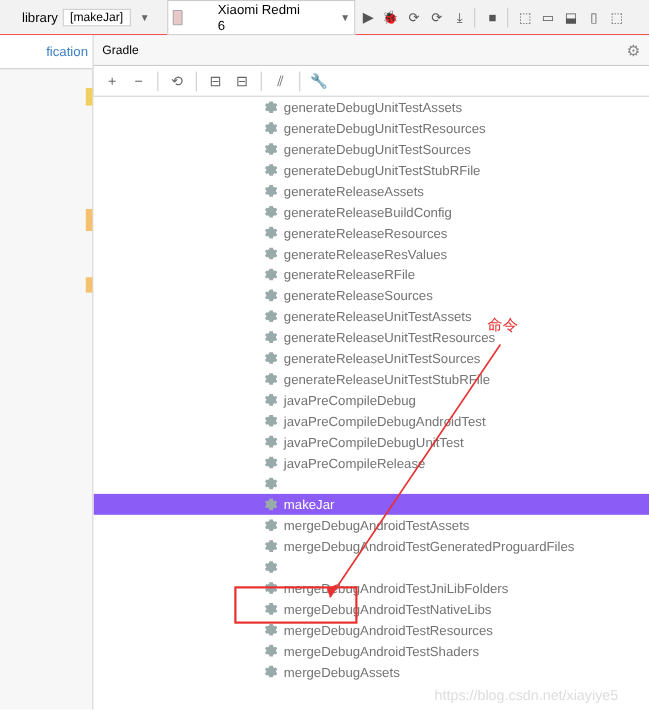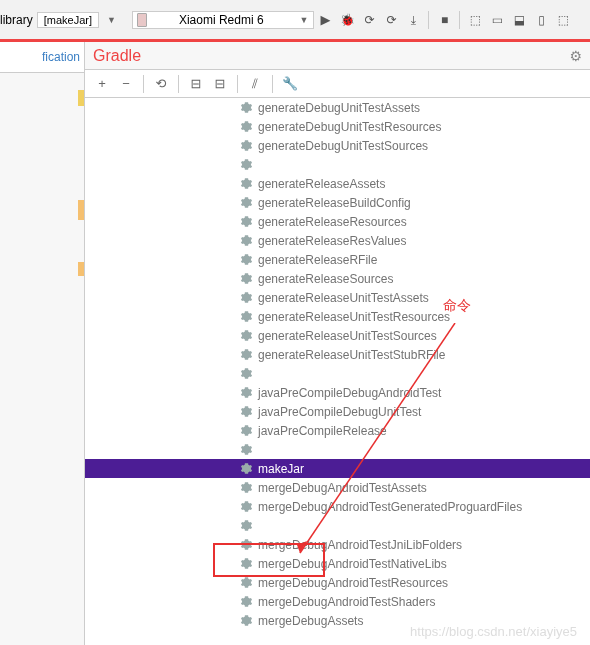--- a/index.html
+++ b/index.html
@@ -1,57 +1,57 @@
 <!DOCTYPE html>
 <html><head>
   <meta charset="utf-8">
   <style>
     * { margin: 0; padding: 0; box-sizing: border-box; }
     body { font-family: "Segoe UI", Arial, sans-serif; font-size: 12px; background: #fff; width: 590px; height: 645px; overflow: hidden; position: relative; }
     
-    .top-toolbar { height: 42px; border-bottom: 3px solid #ef4444; display: flex; align-items: center; padding: 0 0; background: #f2f2f2; }
+    .top-toolbar { height: 32px; border-bottom: 1px solid #ef4444; display: flex; align-items: center; padding: 0 20px; background: #f2f2f2; }
     .top-toolbar .config-label { background: #fff; border: 1px solid #ccc; padding: 1px 6px; margin-left: 4px; font-size: 11px; }
     .top-toolbar .device-dropdown { margin-left: 16px; display: flex; align-items: center; border: 1px solid #ccc; padding: 1px 4px; background: #fff; gap: 28px; }
     .top-toolbar .device-dropdown .mini-icon { width: 10px; height: 14px; background: #e8c8c8; border: 1px solid #aaa; border-radius: 1px; margin-right: 4px; }
     .top-toolbar .chev { font-size: 9px; color: #666; margin-left: 8px; }
     .top-toolbar .tb-icon { width: 20px; height: 20px; display: inline-flex; align-items: center; justify-content: center; margin-left: 2px; color: #555; }
     .top-toolbar .sep { width: 1px; height: 18px; background: #ccc; margin: 0 4px; }
     .play-icon { color: #4a9e4a; font-size: 13px; }
     .bug-icon { color: #5a8e5a; }
     
     .main-row { display: flex; height: calc(100% - 26px); }
     .left-sidebar { width: 85px; border-right: 1px solid #ccc; background: #f7f7f7; position: relative; }
     .left-sidebar .notif-label { color: #3b7fc4; font-size: 12px; padding: 8px 4px; text-align: right; border-bottom: 1px solid #ccc; background: #fff; }
     .left-sidebar .yellow-strip { position: absolute; right: 0; top: 48px; width: 6px; height: 16px; background: #f0d060; }
     .left-sidebar .orange-strip1 { position: absolute; right: 0; top: 158px; width: 6px; height: 20px; background: #f5c070; }
     .left-sidebar .orange-strip2 { position: absolute; right: 0; top: 220px; width: 6px; height: 14px; background: #f5c070; }
     
     .gradle-panel { flex: 1; display: flex; flex-direction: column; }
     .panel-header { height: 28px; border-bottom: 1px solid #ccc; display: flex; align-items: center; padding: 0 8px; background: #f7f7f7; justify-content: space-between; }
-    .panel-header .title { font-size: 16px; color: #ef4444; }
+    .panel-header .title { font-size: 11px; color: #000000; }
     .panel-header .gear { color: #888; font-size: 14px; }
     
     .panel-toolbar { height: 28px; border-bottom: 1px solid #ccc; display: flex; align-items: center; padding: 0 6px; background: #fff; gap: 2px; }
     .panel-toolbar .ptb-btn { width: 22px; height: 22px; display: inline-flex; align-items: center; justify-content: center; color: #666; font-size: 13px; cursor: pointer; }
     .panel-toolbar .ptb-sep { width: 1px; height: 18px; background: #ccc; margin: 0 4px; }
     
     .task-tree { flex: 1; overflow: hidden; background: #fff; position: relative; }
     .task-item { display: flex; align-items: center; height: 19px; padding-left: 155px; cursor: pointer; white-space: nowrap; }
-    .task-item.selected { background: #4c1d95; color: #fff; }
+    .task-item.selected { background: #8b5cf6; color: #fff; }
     .gear-icon { width: 13px; height: 13px; margin-right: 5px; display: inline-flex; align-items: center; justify-content: center; flex-shrink: 0; }
     .gear-icon svg { width: 13px; height: 13px; }
     .task-label { font-size: 12px; color: #737373; }
     .selected .task-label { color: #fff; }
     
     .annotation { position: absolute; color: #e83030; font-size: 14px; pointer-events: none; z-index: 10; }
     .annotation-text { position: absolute; left: 358px; top: 198px; line-height: 1.4; }
     .annotation-arrow { position: absolute; left: 200px; top: 225px; width: 180px; height: 240px; }
     .annotation-rect { position: absolute; left: 128px; top: 445px; width: 112px; height: 34px; border: 2px solid #e83030; }
     
-    .watermark { position: absolute; right: 13px; bottom: 6px; color: #ddd; font-size: 13px; pointer-events: none; }
+    .watermark { position: absolute; right: 28px; bottom: 6px; color: #ddd; font-size: 13px; pointer-events: none; }
   </style>
 </head>
 <body>
 
 <div class="top-toolbar">
   <span>library</span>
   <span class="config-label">[makeJar]</span>
   <span class="chev">▼</span>
   <div class="device-dropdown">
     <span class="mini-icon"></span>
@@ -133,20 +133,21 @@
             </svg>
           </span>
           <span class="task-label">generateDebugUnitTestSources</span>
         </div>
         <div class="task-item">
           <span class="gear-icon">
             <svg viewBox="0 0 16 16">
               <path fill="#9aa" d="M8 5a3 3 0 100 6 3 3 0 000-6zm5.5 3c0-.3 0-.6-.1-.9l1.5-1.1-1.4-2.4-1.7.6c-.5-.4-1-.7-1.6-.9L10 1.5H6l-.2 1.8c-.6.2-1.1.5-1.6.9l-1.7-.6L1.1 6l1.5 1.1c-.1.3-.1.6-.1.9s0 .6.1.9L1.1 10l1.4 2.4 1.7-.6c.5.4 1 .7 1.6.9l.2 1.8h4l.2-1.8c.6-.2 1.1-.5 1.6-.9l1.7.6 1.4-2.4-1.5-1.1c.1-.3.1-.6.1-.9z"></path>
             </svg>
           </span>
+          <span class="task-label">generateDebugUnitTestStubRFile</span>
         </div>
         <div class="task-item">
           <span class="gear-icon">
             <svg viewBox="0 0 16 16">
               <path fill="#9aa" d="M8 5a3 3 0 100 6 3 3 0 000-6zm5.5 3c0-.3 0-.6-.1-.9l1.5-1.1-1.4-2.4-1.7.6c-.5-.4-1-.7-1.6-.9L10 1.5H6l-.2 1.8c-.6.2-1.1.5-1.6.9l-1.7-.6L1.1 6l1.5 1.1c-.1.3-.1.6-.1.9s0 .6.1.9L1.1 10l1.4 2.4 1.7-.6c.5.4 1 .7 1.6.9l.2 1.8h4l.2-1.8c.6-.2 1.1-.5 1.6-.9l1.7.6 1.4-2.4-1.5-1.1c.1-.3.1-.6.1-.9z"></path>
             </svg>
           </span>
           <span class="task-label">generateReleaseAssets</span>
         </div>
         <div class="task-item">
@@ -220,20 +221,21 @@
             </svg>
           </span>
           <span class="task-label">generateReleaseUnitTestStubRFile</span>
         </div>
         <div class="task-item">
           <span class="gear-icon">
             <svg viewBox="0 0 16 16">
               <path fill="#9aa" d="M8 5a3 3 0 100 6 3 3 0 000-6zm5.5 3c0-.3 0-.6-.1-.9l1.5-1.1-1.4-2.4-1.7.6c-.5-.4-1-.7-1.6-.9L10 1.5H6l-.2 1.8c-.6.2-1.1.5-1.6.9l-1.7-.6L1.1 6l1.5 1.1c-.1.3-.1.6-.1.9s0 .6.1.9L1.1 10l1.4 2.4 1.7-.6c.5.4 1 .7 1.6.9l.2 1.8h4l.2-1.8c.6-.2 1.1-.5 1.6-.9l1.7.6 1.4-2.4-1.5-1.1c.1-.3.1-.6.1-.9z"></path>
             </svg>
           </span>
+          <span class="task-label">javaPreCompileDebug</span>
         </div>
         <div class="task-item">
           <span class="gear-icon">
             <svg viewBox="0 0 16 16">
               <path fill="#9aa" d="M8 5a3 3 0 100 6 3 3 0 000-6zm5.5 3c0-.3 0-.6-.1-.9l1.5-1.1-1.4-2.4-1.7.6c-.5-.4-1-.7-1.6-.9L10 1.5H6l-.2 1.8c-.6.2-1.1.5-1.6.9l-1.7-.6L1.1 6l1.5 1.1c-.1.3-.1.6-.1.9s0 .6.1.9L1.1 10l1.4 2.4 1.7-.6c.5.4 1 .7 1.6.9l.2 1.8h4l.2-1.8c.6-.2 1.1-.5 1.6-.9l1.7.6 1.4-2.4-1.5-1.1c.1-.3.1-.6.1-.9z"></path>
             </svg>
           </span>
           <span class="task-label">javaPreCompileDebugAndroidTest</span>
         </div>
         <div class="task-item">

